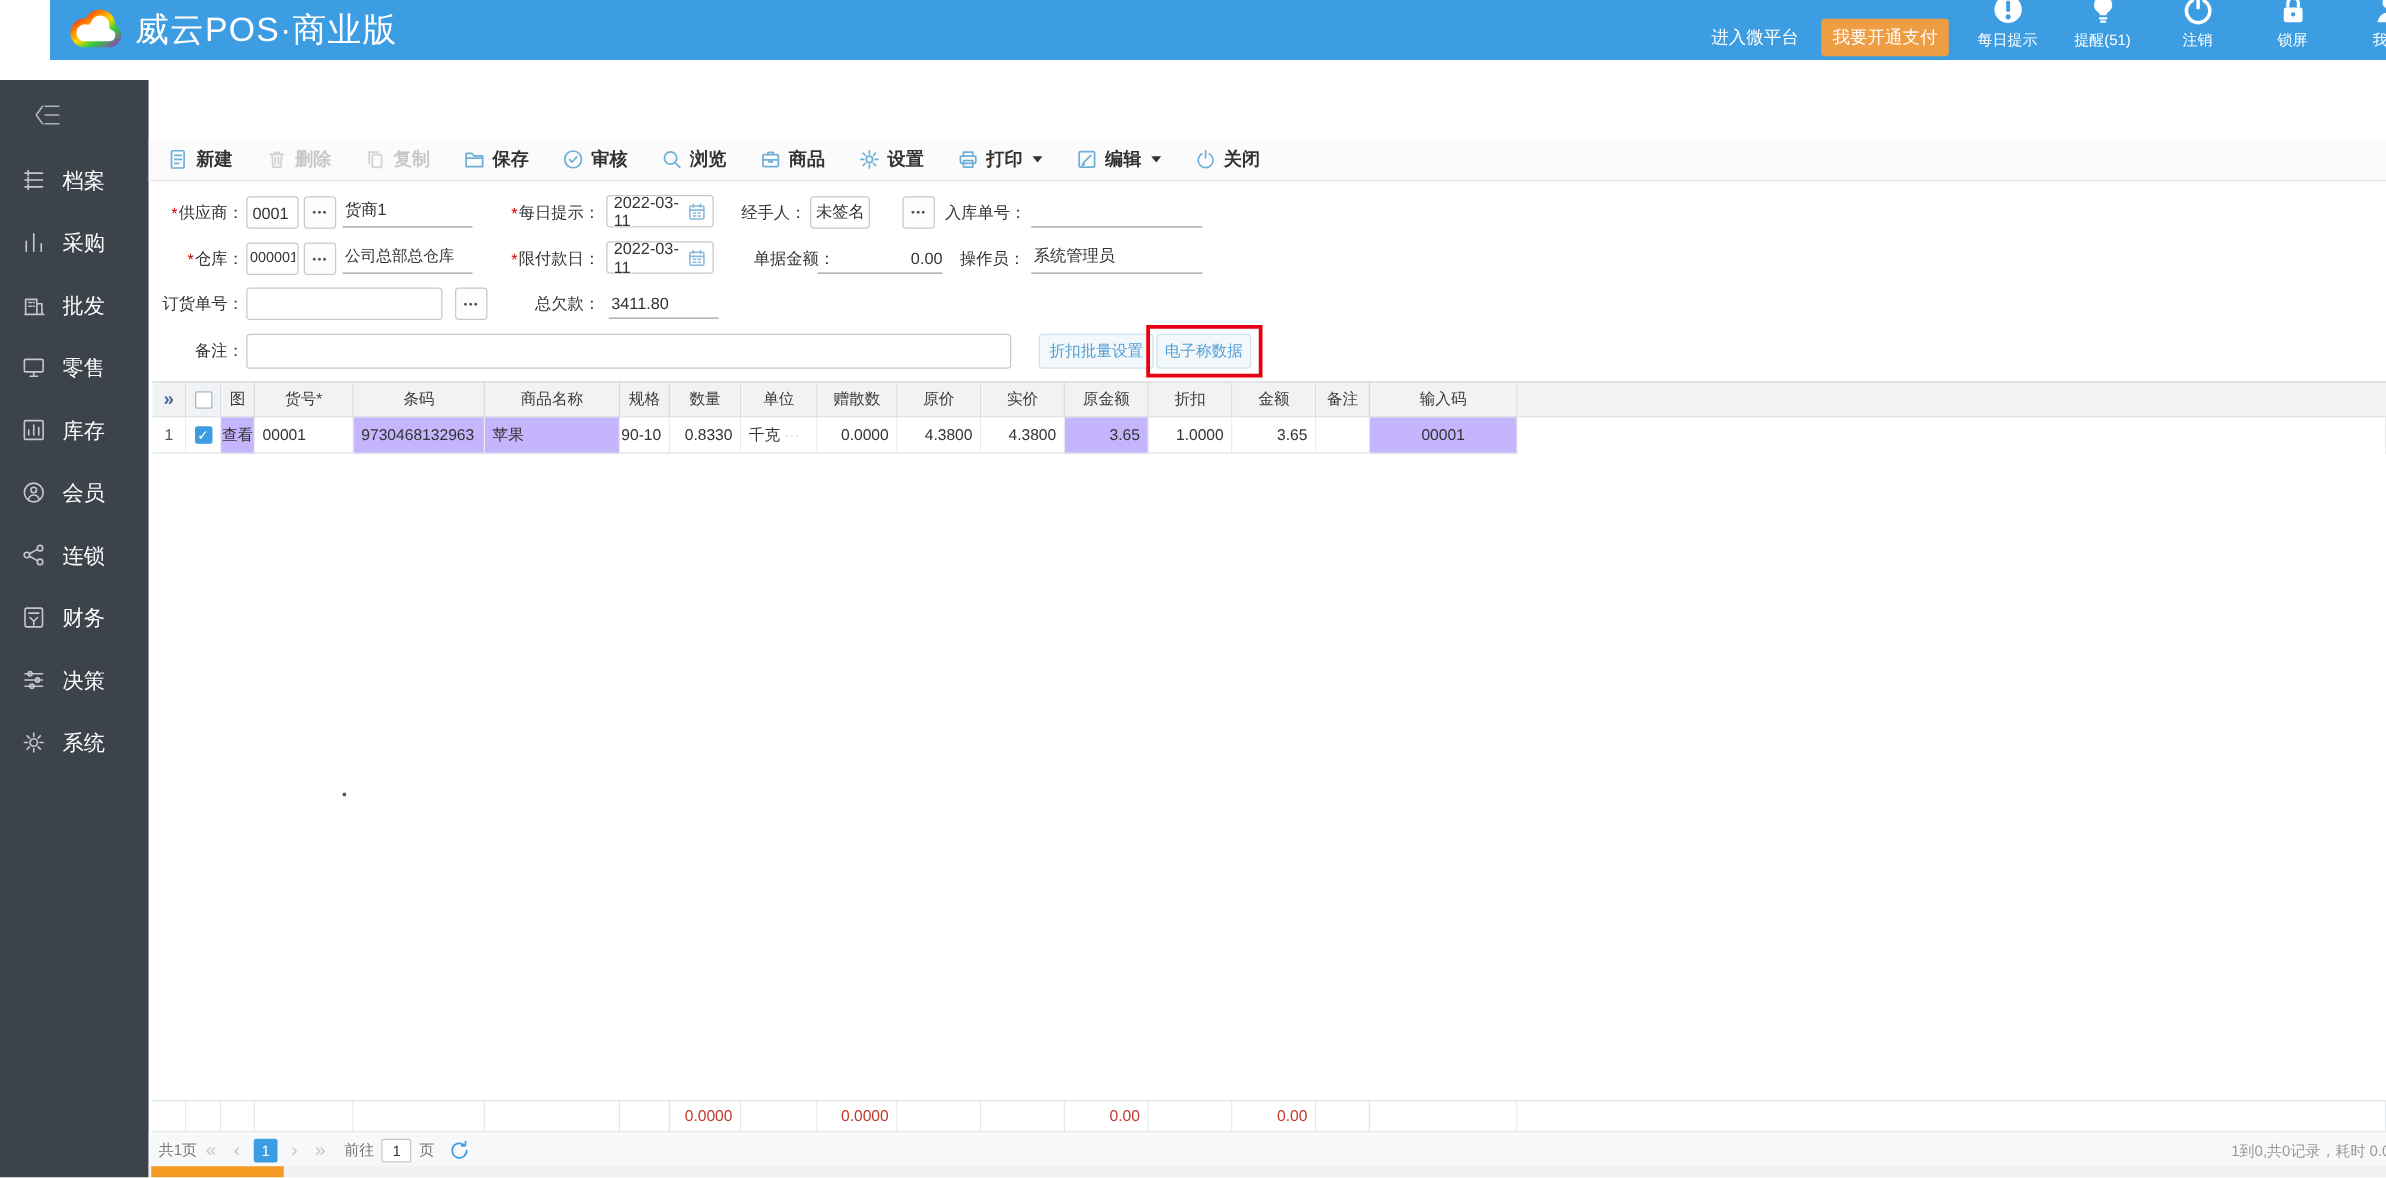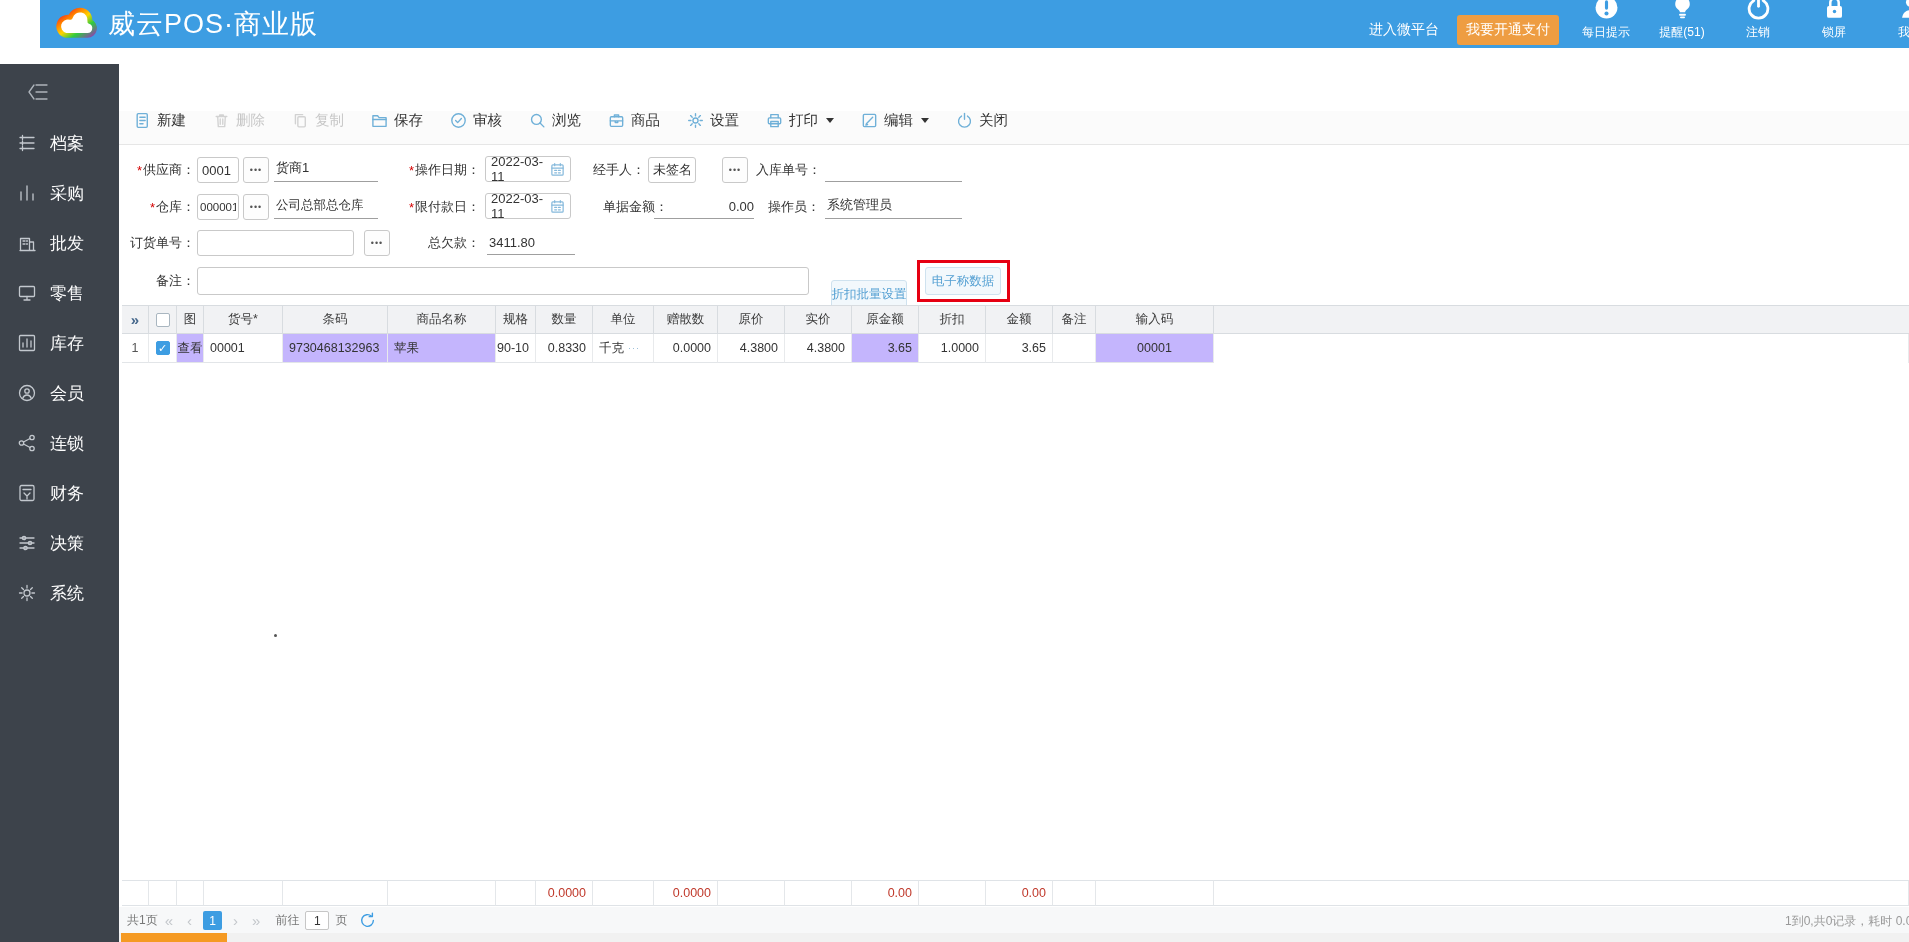--- a/index.html
+++ b/index.html
@@ -29,21 +29,21 @@
 
   
   .main { position:absolute; left:119px; top:64px; right:0; bottom:0; background:#fff; }
 
   .tabbar { position:absolute; left:0; top:0; right:0; height:46px; background:#eef0f1; border-bottom:1px solid #dcdfe1; }
   .tab { position:absolute; bottom:-1px; height:38px; display:flex; align-items:center; justify-content:center; font-size:13px; border:1px solid #d9dcde; border-bottom:none; cursor:pointer; }
   .tab.home { left:8px; width:48px; background:#fff; color:#333; }
   .tab.doc { left:60px; width:92px; background:#f4f6f7; color:#74b3d8; }
   .tab .x { color:#b3b7ba; margin-left:7px; font-size:13px; }
 
-  .toolbar { position:absolute; left:0; top:47px; right:0; height:34px; background:#fbfbfb; border-bottom:1px solid #e6e6e6; display:flex; align-items:flex-start; padding-left:15px; gap:27px; font-size:14.5px; }
+  .toolbar { position:absolute; left:0; top:47px; right:0; height:34px; background:#fbfbfb; border-bottom:1px solid #e6e6e6; display:flex; align-items:center; padding-left:15px; gap:27px; font-size:14.5px;font-weight:bold; }
   .tbtn { display:flex; align-items:center; gap:6px; cursor:pointer; color:#333; white-space:nowrap; }
   .tbtn svg { width:17px; height:17px; color:#6fb0d8; }
   .tbtn.disabled { color:#c7c7c7; }
   .tbtn.disabled svg { color:#d2d2d2; }
   .caret { width:0; height:0; border-left:4px solid transparent; border-right:4px solid transparent; border-top:5px solid #333; margin-left:2px; }
 
   
   .frow { position:absolute; left:0; right:0; height:28px; font-size:13px; }
   .fl { position:absolute; top:0; height:28px; display:flex; align-items:center; }
   .flabel { justify-content:flex-end; color:#333; white-space:nowrap; }
@@ -324,21 +324,21 @@
       </div>
     <div class="fl" style="left:78px;width:42px">
         <input class="tinput" value="0001" style="">
       </div>
     <div class="fl" style="left:124px;width:26px">
         <div class="dots-btn">•••</div>
       </div>
     <div class="fl uline" style="left:155px;width:104px;padding-left:2px">货商1</div>
     <div class="fl flabel" style="left:281px;width:80px">
         <span class="req">*</span>
-        <span>操作日期：</span>
+        <span>每日提示：</span>
       </div>
     <div class="fl datebox" style="left:366px;width:86px">
       <span class="d">2022-03-11</span>
       <svg viewBox="0 0 16 16">
           <rect class="icon" x="2" y="3" width="12" height="11" rx="1"></rect>
           <path class="icon" d="M5 1.6V4 M11 1.6V4 M2 6.5h12 M5 9h2 M9 9h2 M5 11.5h2 M9 11.5h2" stroke-width="1.1"></path>
         </svg>
     </div>
     <div class="fl flabel" style="left:468px;width:58px">经手人：</div>
     <div class="fl" style="left:529px;width:48px">
@@ -390,21 +390,21 @@
       </div>
     <div class="fl flabel" style="left:298px;width:63px">总欠款：</div>
     <div class="fl uline" style="left:368px;width:88px;padding-left:2px">3411.80</div>
   </div>
 
   <div class="frow" style="top:202px;height:30px">
     <div class="fl flabel" style="left:0;width:76px;height:30px">备注：</div>
     <div class="fl" style="left:78px;width:612px;height:30px">
         <input class="tinput" style="height: 28px;" value="">
       </div>
-    <div class="fl softbtn" style="left:712px;width:76px;top:14px">折扣批量设置</div>
+    <div class="fl softbtn" style="left:712px;width:92px;top:1px">折扣批量设置</div>
     <div class="fl softbtn" style="left:806px;width:76px;top:1px">电子称数据</div>
     <div class="redbox" style="left:798px;top:-6px;width:93px;height:42px"></div>
   </div>
 
   <div class="gridrow ghead">
     <div class="cell c0">
         <span class="expand">»</span>
       </div>
     <div class="cell c1">
         <span class="cb"></span>

